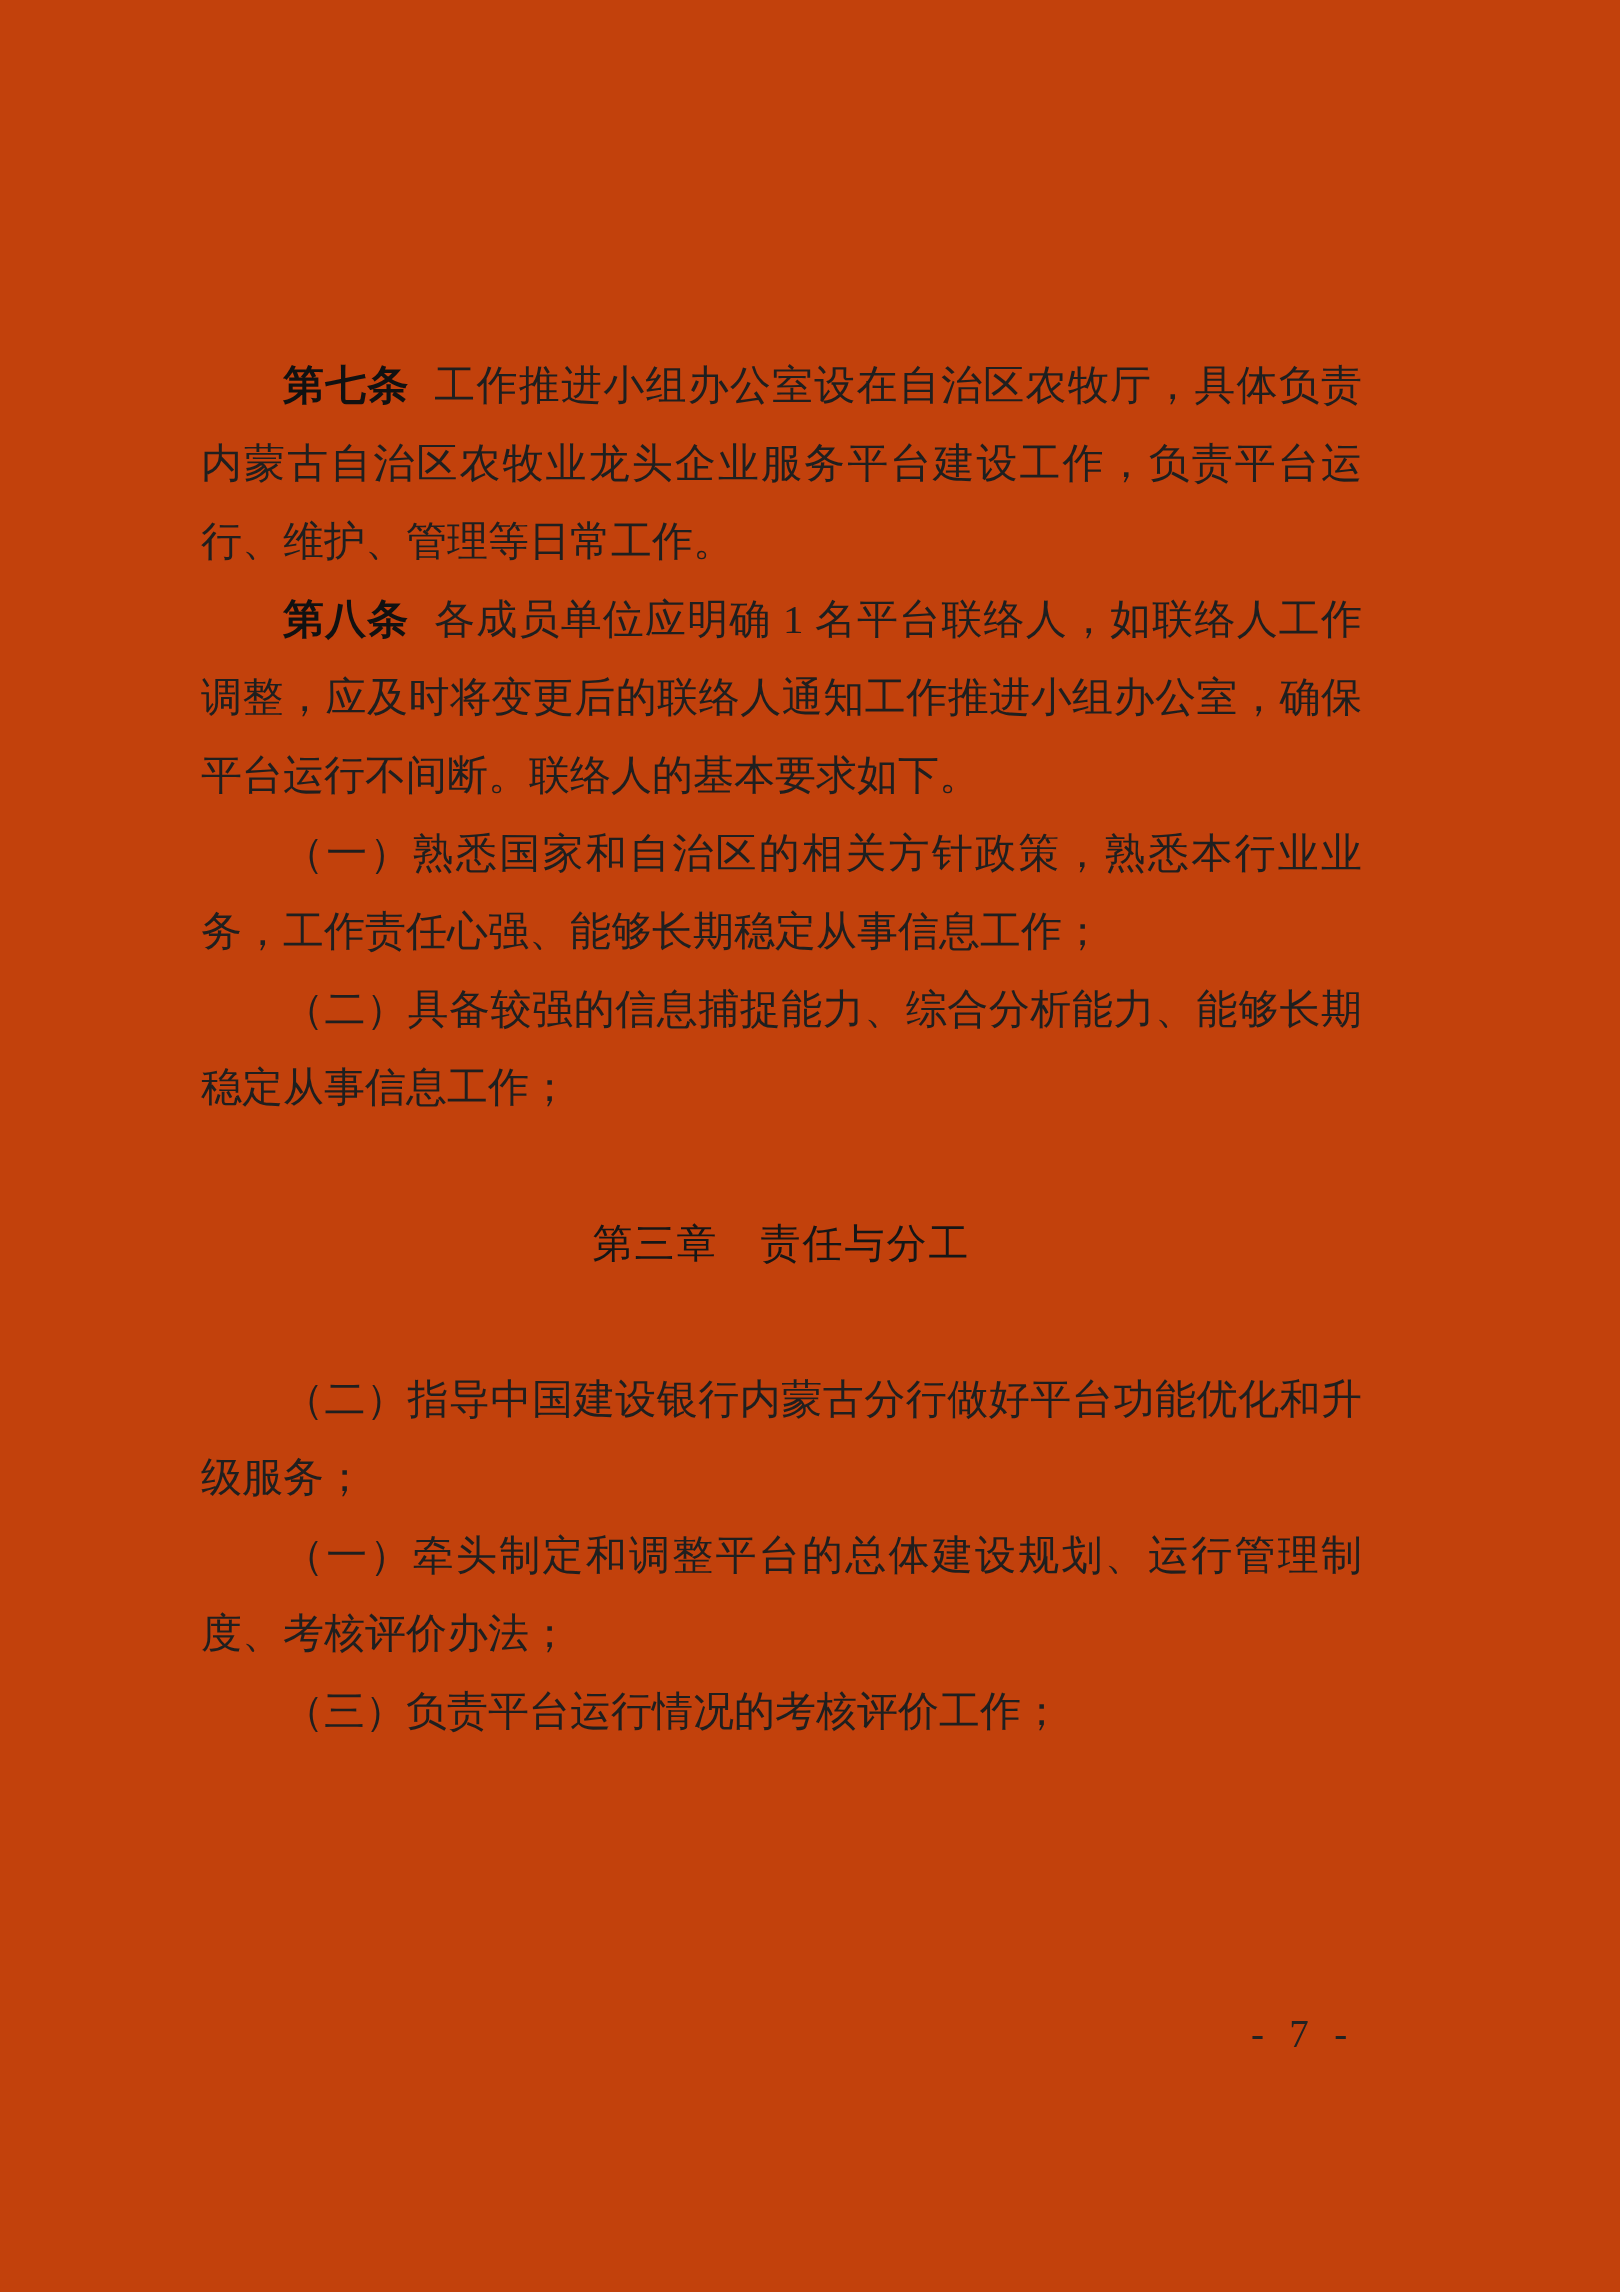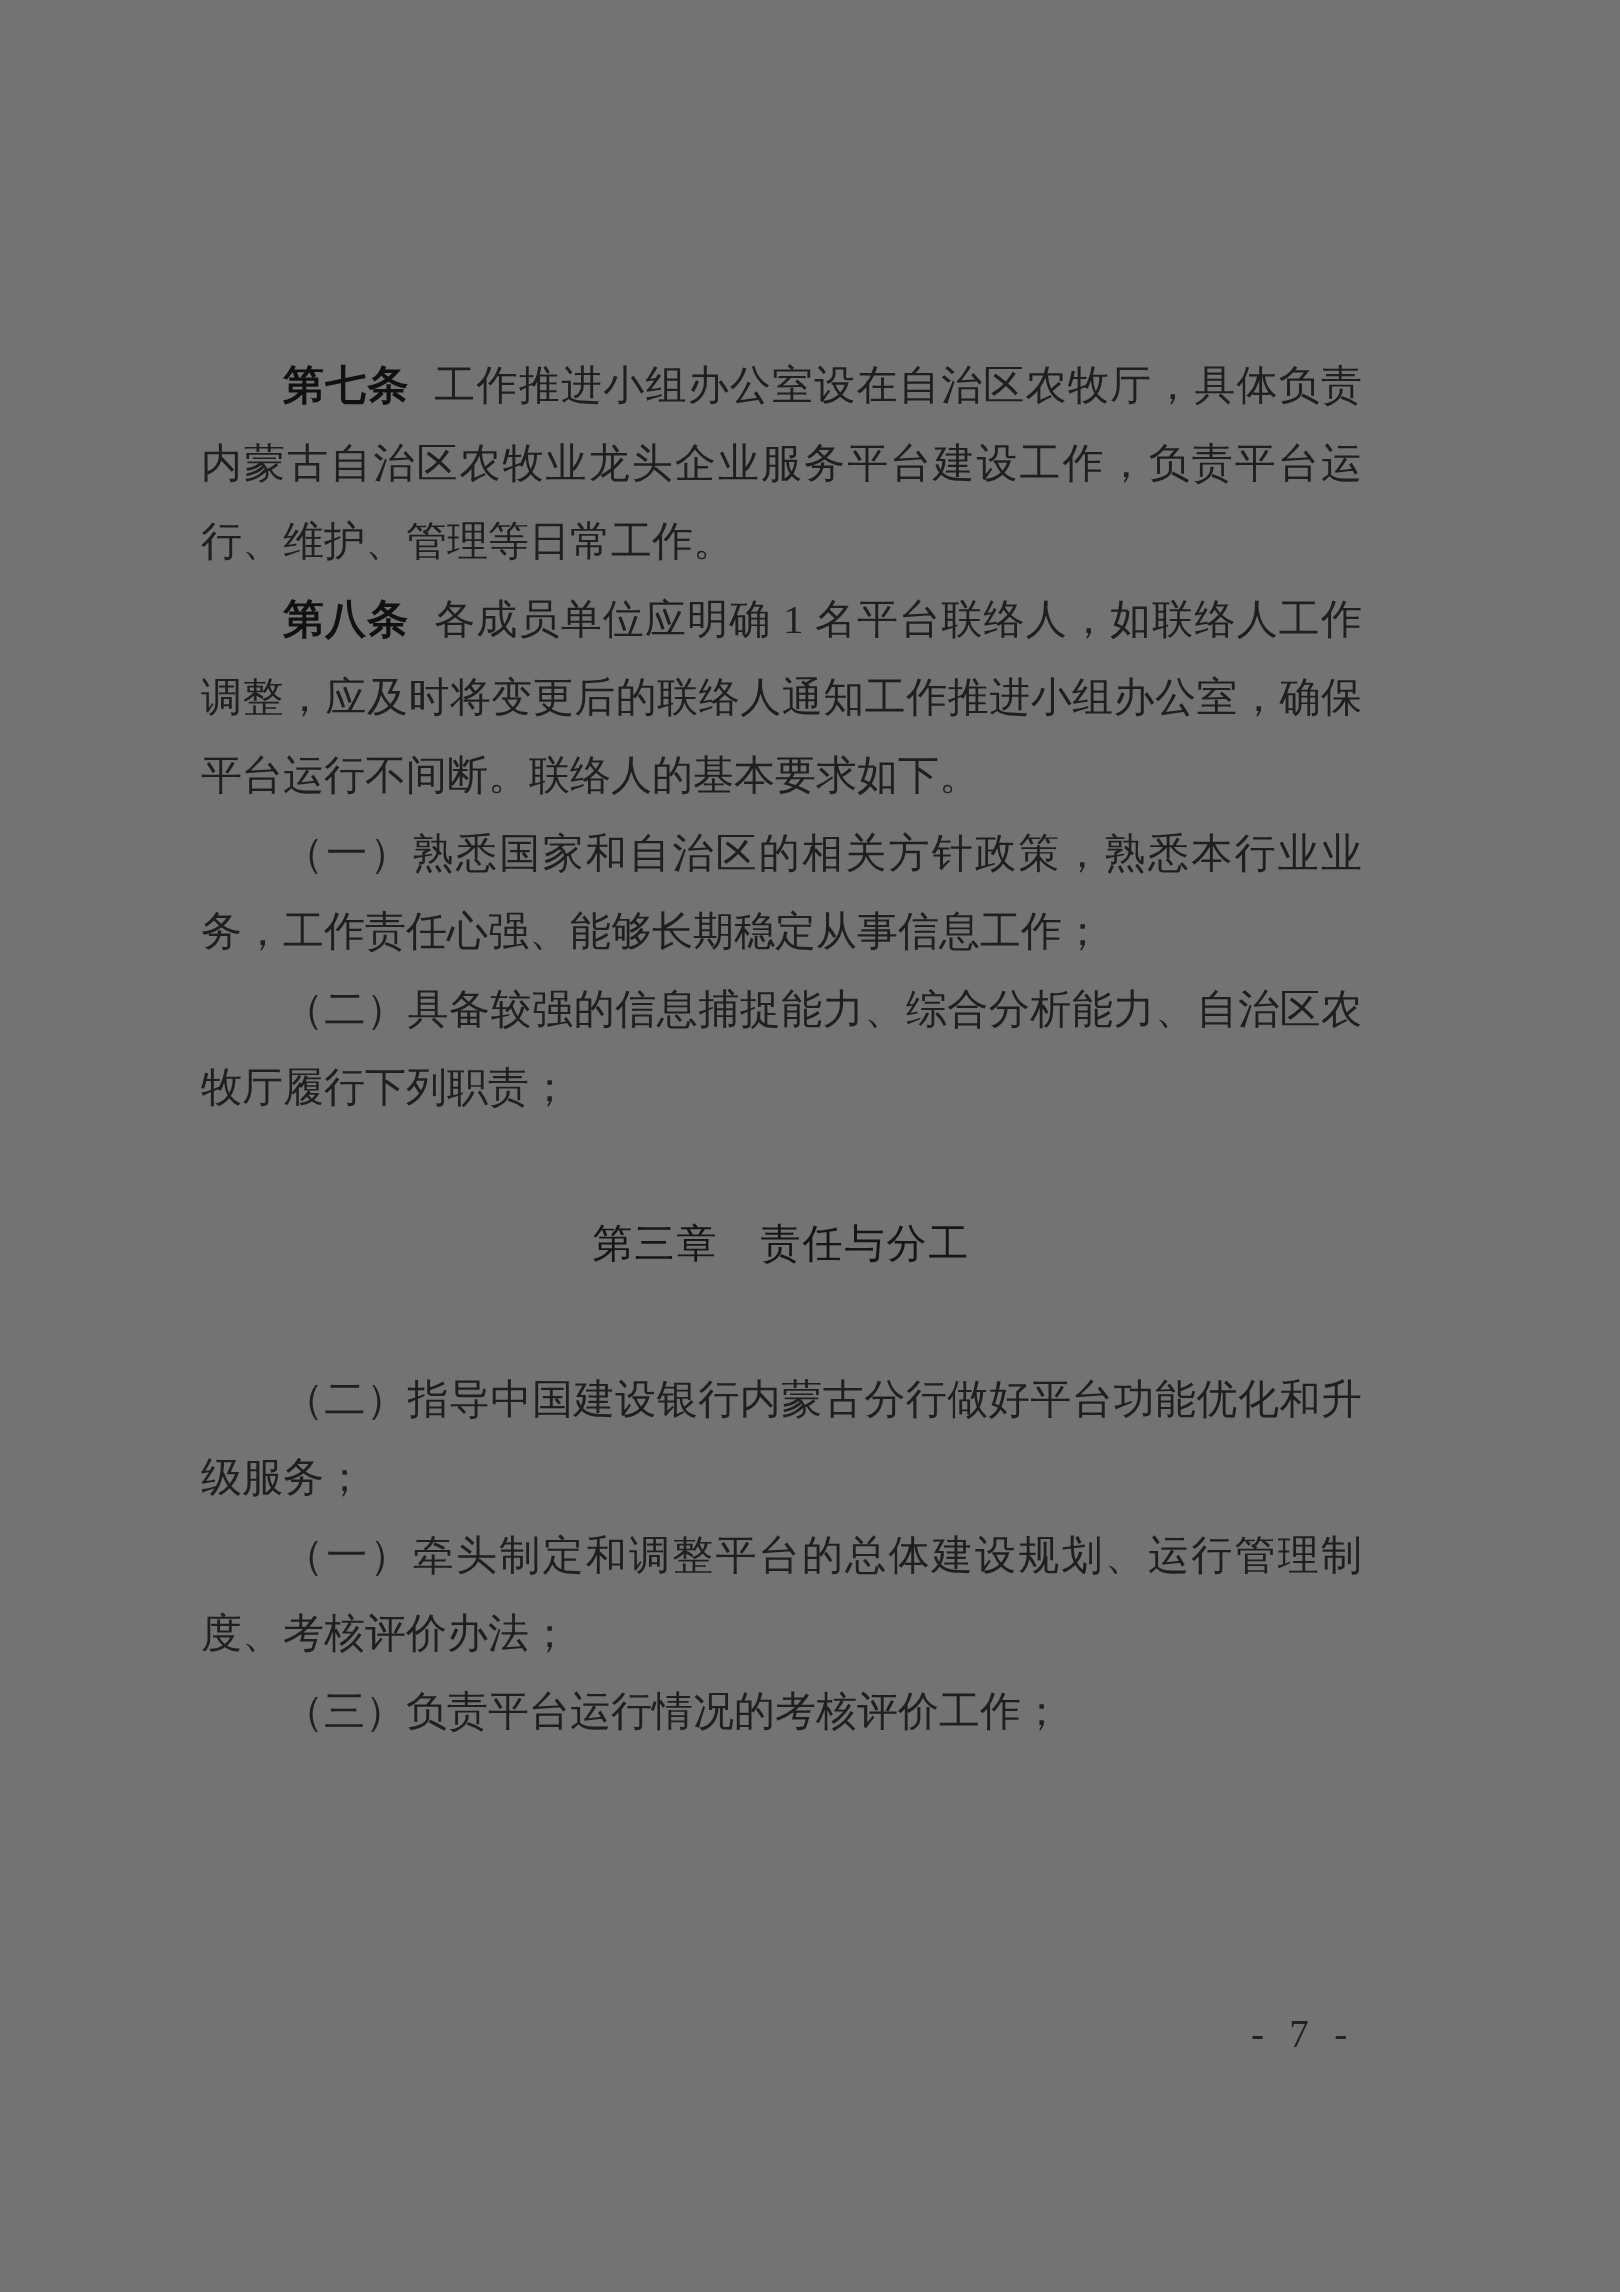--- a/index.html
+++ b/index.html
@@ -2,21 +2,21 @@
 <html><head>
 <meta charset="utf-8">
 <style>
   * { margin: 0; padding: 0; box-sizing: border-box; }
   html, body { background: #e9e9e9; }
   .page {
     position: relative;
     width: 1620px;
     height: 2293px;
     margin: 0 auto;
-    background: #737373;
+    background: #c2410c;
     font-family: "Liberation Serif", "DejaVu Serif", serif;
     color: #1f1f1f;
     overflow: hidden;
   }
   .content {
     position: absolute;
     left: 201px;
     top: 346px;
     width: 1161px;
     font-size: 41px;
@@ -55,21 +55,21 @@
 
 <div class="page">
   <div class="content">
 
     <p class="para"><span class="lead">第七条</span><span>工作推进小组办公室设在自治区农牧厅，具体负责内蒙古自治区农牧业龙头企业服务平台建设工作，负责平台运行、维护、管理等日常工作。</span></p>
 
     <p class="para"><span class="lead">第八条</span><span>各成员单位应明确 1 名平台联络人，如联络人工作调整，应及时将变更后的联络人通知工作推进小组办公室，确保平台运行不间断。联络人的基本要求如下。</span></p>
 
     <p class="para"><span>（一）熟悉国家和自治区的相关方针政策，熟悉本行业业务，工作责任心强、能够长期稳定从事信息工作；</span></p>
 
-    <p class="para"><span>（二）具备较强的信息捕捉能力、综合分析能力、自治区农牧厅履行下列职责；</span></p>
+    <p class="para"><span>（二）具备较强的信息捕捉能力、综合分析能力、能够长期稳定从事信息工作；</span></p>
 
 
     <h2 class="chapter">第三章　责任与分工</h2>
 
 
     <p class="para"><span>（二）指导中国建设银行内蒙古分行做好平台功能优化和升级服务；</span></p>
 
     <p class="para"><span>（一）牵头制定和调整平台的总体建设规划、运行管理制度、考核评价办法；</span></p>
 
     <p class="para"><span>（三）负责平台运行情况的考核评价工作；</span></p>

